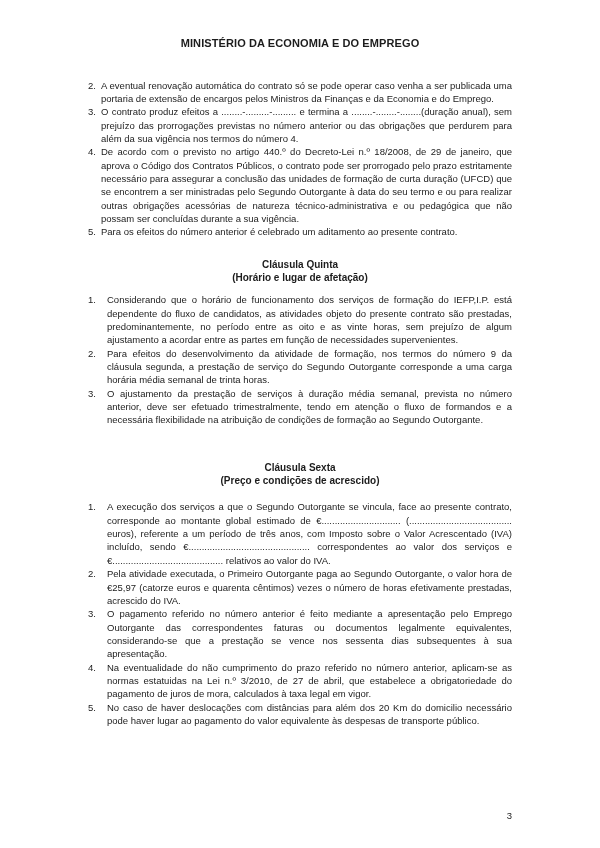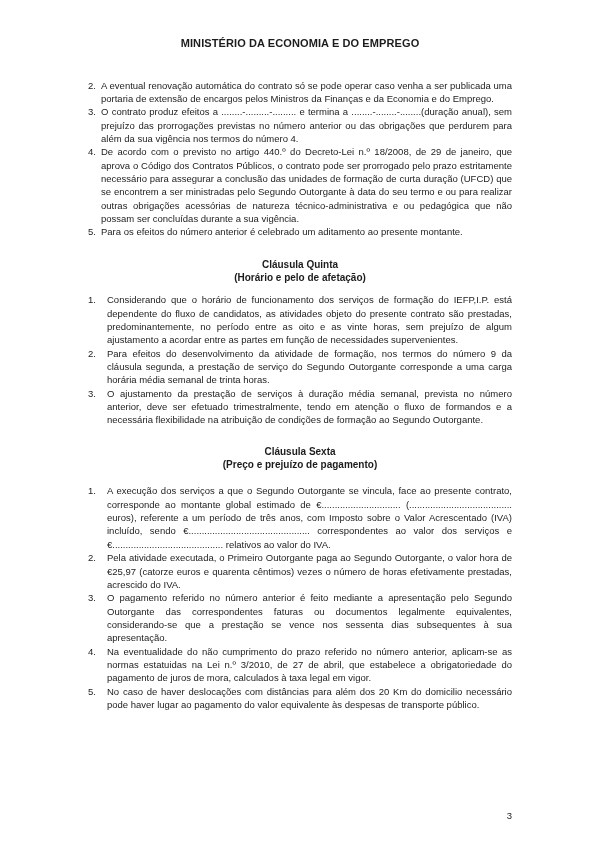--- a/index.html
+++ b/index.html
@@ -52,21 +52,21 @@
     text-align: justify;
     text-justify: inter-word;
   }
   .clause-heading {
     text-align: center;
     font-weight: bold;
     font-size: 10px;
     line-height: 13.35px;
   }
   .clause-heading.first { margin-top: 19px; }
-  .clause-heading.second { margin-top: 18px; }
+  .clause-heading.second { margin-top: 34px; }
   .clause-heading .clause-title,
   .clause-heading .clause-subtitle {
     display: block;
   }
   .list-quinta { margin-top: 9px; }
   .list-sexta { margin-top: 13px; }
   .page-number {
     position: absolute;
     top: 809px;
     right: 88px;
@@ -92,61 +92,61 @@
       <div class="list-item">
         <span class="num">3.</span>
         <span class="txt">O contrato produz efeitos a ........-.........-......... e termina a ........-........-........(duração anual), sem prejuízo das prorrogações previstas no número anterior ou das obrigações  que perdurem para além da sua vigência nos termos do número 4.</span>
       </div>
       <div class="list-item">
         <span class="num">4.</span>
         <span class="txt">De acordo com o previsto no artigo 440.º do Decreto-Lei n.º 18/2008, de 29 de janeiro, que aprova o Código dos Contratos Públicos, o contrato pode ser prorrogado pelo prazo estritamente necessário para assegurar a conclusão das unidades de formação de curta duração (UFCD) que se encontrem a ser ministradas pelo Segundo Outorgante à data do seu termo e ou para realizar outras obrigações acessórias de natureza técnico-administrativa e ou pedagógica que não possam ser concluídas durante a sua vigência.</span>
       </div>
       <div class="list-item">
         <span class="num">5.</span>
-        <span class="txt">Para os efeitos do número anterior é celebrado um aditamento ao presente montante.</span>
+        <span class="txt">Para os efeitos do número anterior é celebrado um aditamento ao presente contrato.</span>
       </div>
     </div>
 
     <div class="clause-heading first">
       <span class="clause-title">Cláusula Quinta</span>
-      <span class="clause-subtitle">(Horário e pelo de afetação)</span>
+      <span class="clause-subtitle">(Horário e lugar de afetação)</span>
     </div>
 
     <div class="numbered-list list-b list-quinta">
       <div class="list-item">
         <span class="num">1.</span>
         <span class="txt">Considerando que o horário de funcionamento dos serviços de formação do IEFP,I.P. está dependente do fluxo de candidatos, as atividades objeto do presente contrato são prestadas, predominantemente, no período entre as oito e as vinte horas, sem prejuízo de algum ajustamento a acordar entre as partes em função de necessidades supervenientes.</span>
       </div>
       <div class="list-item">
         <span class="num">2.</span>
         <span class="txt">Para efeitos do desenvolvimento da atividade de formação, nos termos do número 9 da cláusula segunda, a prestação de serviço do Segundo Outorgante corresponde a uma carga horária média semanal de trinta horas.</span>
       </div>
       <div class="list-item">
         <span class="num">3.</span>
         <span class="txt">O ajustamento da prestação de serviços à duração média semanal, prevista no número anterior, deve ser efetuado trimestralmente, tendo em atenção o fluxo de formandos e a necessária flexibilidade na atribuição de condições de formação ao Segundo Outorgante.</span>
       </div>
     </div>
 
     <div class="clause-heading second">
       <span class="clause-title">Cláusula Sexta</span>
-      <span class="clause-subtitle">(Preço e prejuízo de pagamento)</span>
+      <span class="clause-subtitle">(Preço e condições de acrescido)</span>
     </div>
 
     <div class="numbered-list list-b list-sexta">
       <div class="list-item">
         <span class="num">1.</span>
         <span class="txt">A execução dos serviços a que o Segundo Outorgante se vincula, face ao presente contrato, corresponde ao montante global estimado de €.............................. (....................................... euros), referente a um período de três anos, com Imposto sobre o Valor Acrescentado (IVA) incluído, sendo €.............................................. correspondentes ao valor dos serviços e €.......................................... relativos ao valor do IVA.</span>
       </div>
       <div class="list-item">
         <span class="num">2.</span>
         <span class="txt">Pela atividade executada, o Primeiro Outorgante paga ao Segundo Outorgante,  o valor hora de €25,97 (catorze euros e quarenta cêntimos) vezes o número de horas efetivamente prestadas, acrescido do IVA.</span>
       </div>
       <div class="list-item">
         <span class="num">3.</span>
-        <span class="txt">O pagamento referido no número anterior é feito mediante a apresentação pelo Segundo Outorgante das correspondentes faturas ou documentos legalmente equivalentes, considerando-se que a prestação se vence nos sessenta dias subsequentes à sua apresentação.</span>
+        <span class="txt">O pagamento referido no número anterior é feito mediante a apresentação pelo Emprego Outorgante das correspondentes faturas ou documentos legalmente equivalentes, considerando-se que a prestação se vence nos sessenta dias subsequentes à sua apresentação.</span>
       </div>
       <div class="list-item">
         <span class="num">4.</span>
         <span class="txt">Na eventualidade do não cumprimento do prazo referido no número anterior, aplicam-se as normas estatuidas na Lei n.º 3/2010, de 27 de abril, que estabelece a obrigatoriedade do pagamento de juros de mora, calculados à taxa legal em vigor.</span>
       </div>
       <div class="list-item">
         <span class="num">5.</span>
         <span class="txt">No caso de haver deslocações com distâncias para além dos 20 Km do domicilio necessário pode haver lugar ao pagamento do valor equivalente às despesas de transporte público.</span>
       </div>
     </div>

